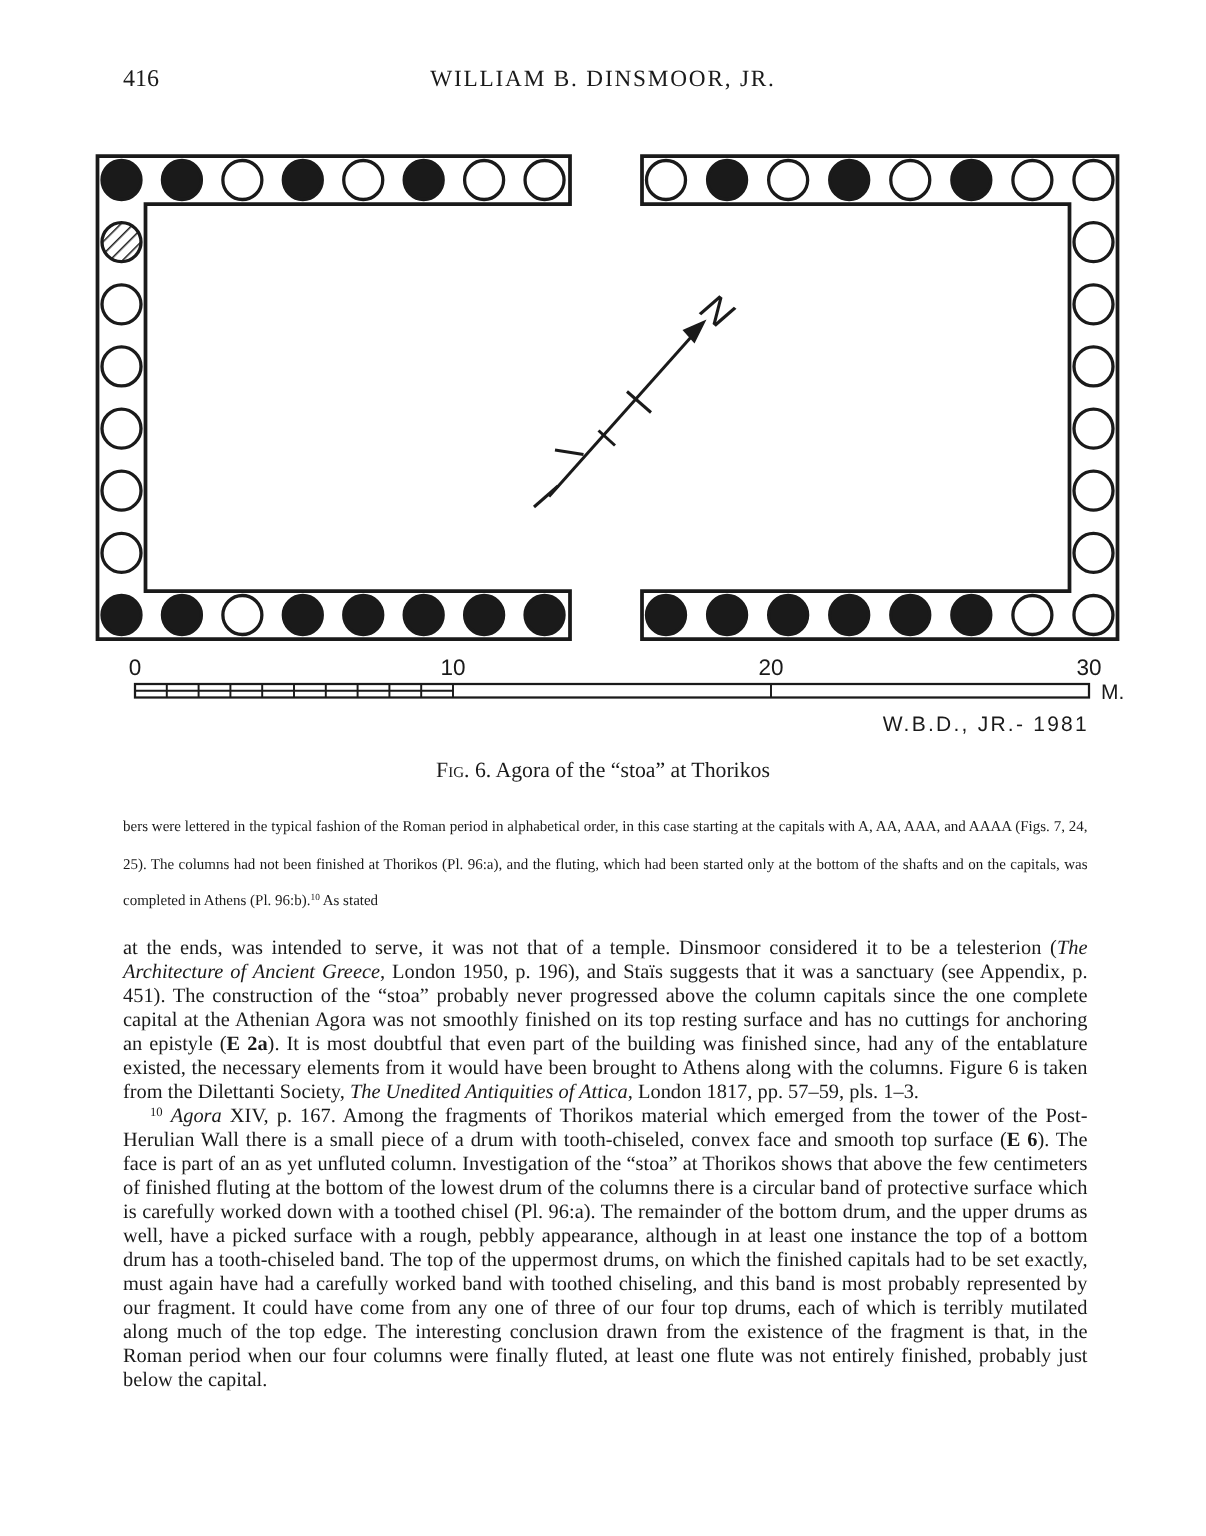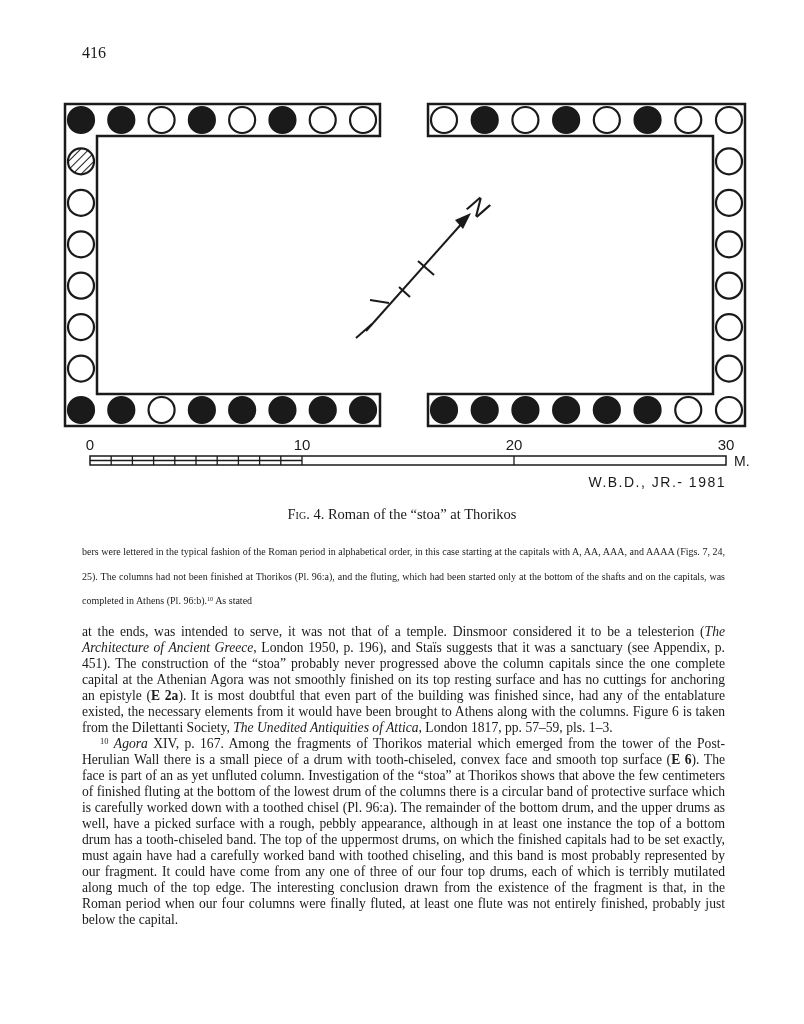--- a/index.html
+++ b/index.html
@@ -36,20 +36,21 @@
   .fn { margin:0; font-size:13.6px; line-height:16px; text-align:justify; }
   .fn-indent { text-indent:18px; }
   sup { font-size:0.62em; line-height:0; vertical-align:0.45em; }
 </style>
 </head>
 <body>
 
 <div class="page">
 
   <div class="pagenum">416</div>
+  <div class="header">WILLIAM B. DINSMOOR, JR.</div>
 
   <svg class="figure" width="700" height="405" viewBox="52 90 700 405">
     <defs>
       <pattern id="hatch" patternUnits="userSpaceOnUse" width="6" height="6" patternTransform="rotate(45)">
         <rect width="6" height="6" fill="#ffffff"></rect>
         <line x1="0" y1="0" x2="0" y2="6" stroke="#1a1a1a" stroke-width="2"></line>
       </pattern>
     </defs>
 
     <path class="wall" d="M65,104 H380 V136 H97 V394 H380 V426 H65 Z"></path>
@@ -130,21 +131,21 @@
         </g>
       <text class="fig-num" x="90" y="450" text-anchor="middle">0</text>
       <text class="fig-num" x="302" y="450" text-anchor="middle">10</text>
       <text class="fig-num" x="514" y="450" text-anchor="middle">20</text>
       <text class="fig-num" x="726" y="450" text-anchor="middle">30</text>
       <text class="unit-m" x="734" y="466" text-anchor="start">M.</text>
       <text class="sig" x="726" y="487" text-anchor="end">W.B.D., JR.- 1981</text>
     </g>
   </svg>
 
-  <div class="caption"><span class="sc">Fig. 4.</span><span> Roman of the “stoa” at Thorikos</span></div>
+  <div class="caption"><span class="sc">Fig. 6.</span><span> Agora of the “stoa” at Thorikos</span></div>
 
   <p class="bodytext"><span>bers were lettered in the typical fashion of the Roman period in alphabetical order, in this case starting at the capitals with A, AA, AAA, and AAAA (Figs. 7, 24, 25). The columns had not been finished at Thorikos (Pl. 96:a), and the fluting, which had been started only at the bottom of the shafts and on the capitals, was completed in Athens (Pl. 96:b).</span><sup>10</sup><span> As stated</span></p>
 
   <div class="footnotes">
     <p class="fn"><span>at the ends, was intended to serve, it was not that of a temple. Dinsmoor considered it to be a telesterion (</span><i>The Architecture of Ancient Greece</i><span>, London 1950, p. 196), and Staïs suggests that it was a sanctuary (see Appendix, p. 451). The construction of the “stoa” probably never progressed above the column capitals since the one complete capital at the Athenian Agora was not smoothly finished on its top resting surface and has no cuttings for anchoring an epistyle (</span><b>E 2a</b><span>). It is most doubtful that even part of the building was finished since, had any of the entablature existed, the necessary elements from it would have been brought to Athens along with the columns. Figure 6 is taken from the Dilettanti Society, </span><i>The Unedited Antiquities of Attica</i><span>, London 1817, pp. 57–59, pls. 1–3.</span></p>
     <p class="fn fn-indent"><sup>10</sup><span> </span><i>Agora</i><span> XIV, p. 167. Among the fragments of Thorikos material which emerged from the tower of the Post-Herulian Wall there is a small piece of a drum with tooth-chiseled, convex face and smooth top surface (</span><b>E 6</b><span>). The face is part of an as yet unfluted column. Investigation of the “stoa” at Thorikos shows that above the few centimeters of finished fluting at the bottom of the lowest drum of the columns there is a circular band of protective surface which is carefully worked down with a toothed chisel (Pl. 96:a). The remainder of the bottom drum, and the upper drums as well, have a picked surface with a rough, pebbly appearance, although in at least one instance the top of a bottom drum has a tooth-chiseled band. The top of the uppermost drums, on which the finished capitals had to be set exactly, must again have had a carefully worked band with toothed chiseling, and this band is most probably represented by our fragment. It could have come from any one of three of our four top drums, each of which is terribly mutilated along much of the top edge. The interesting conclusion drawn from the existence of the fragment is that, in the Roman period when our four columns were finally fluted, at least one flute was not entirely finished, probably just below the capital.</span></p>
   </div>
 
 </div>
 

